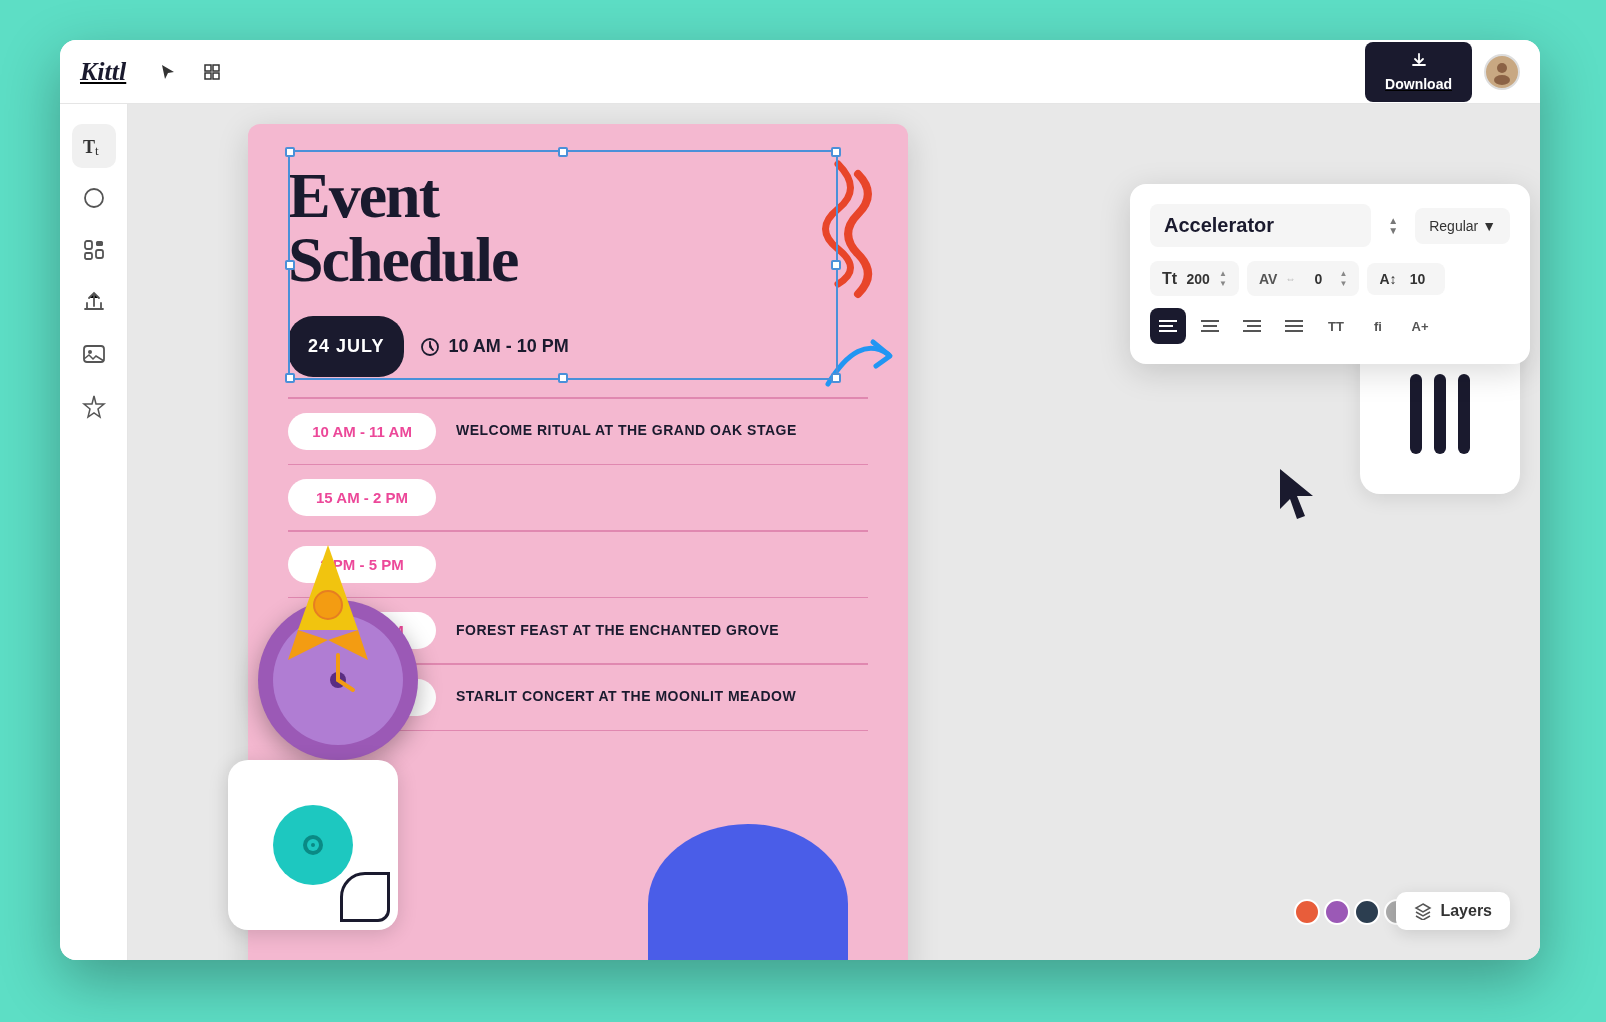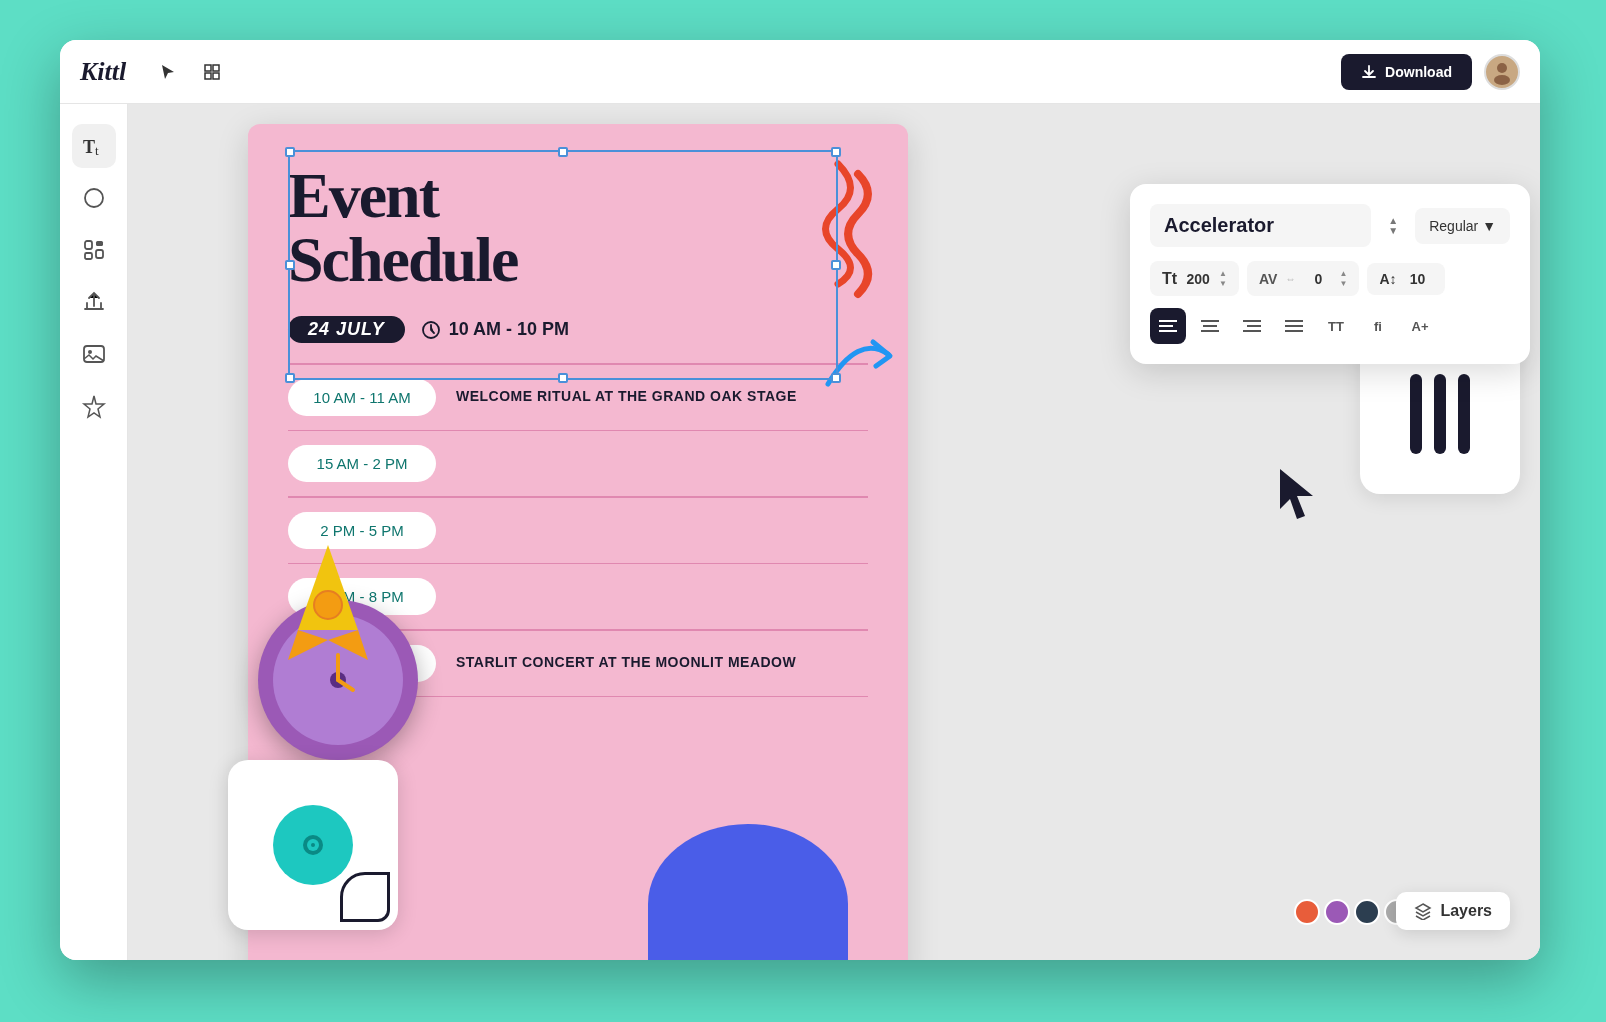--- a/index.html
+++ b/index.html
@@ -38,20 +38,21 @@
     .top-bar {
       position: absolute;
       top: 0; left: 0; right: 0;
       height: 64px;
       background: white;
       border-bottom: 1px solid #e5e5e5;
       display: flex;
       align-items: center;
       padding: 0 20px;
       z-index: 10;
+      text-decoration: underline;
     }
 
     .logo {
       font-family: 'Georgia', serif;
       font-size: 26px;
       font-weight: bold;
       color: #1a1a2e;
       font-style: italic;
       margin-right: 24px;
     }
@@ -83,20 +84,21 @@
       color: white;
       border: none;
       border-radius: 8px;
       padding: 10px 20px;
       font-size: 14px;
       font-weight: 600;
       cursor: pointer;
       display: flex;
       align-items: center;
       gap: 8px;
+      flex-direction: column;
     }
 
     .avatar {
       width: 36px;
       height: 36px;
       border-radius: 50%;
       background: #c8a882;
       border: 2px solid #ddd;
       overflow: hidden;
       display: flex;
@@ -208,26 +210,25 @@
     .date-time-bar {
       display: flex;
       align-items: center;
       gap: 16px;
       margin-bottom: 20px;
     }
 
     .date-badge {
       background: #1a1a2e;
       color: white;
-      padding: 3px 20px;
+      padding: 20px 20px;
       border-radius: 25px;
       font-size: 18px;
       font-weight: 700;
       letter-spacing: 1px;
-      font-style: italic;
     }
 
     .time-badge {
       display: flex;
       align-items: center;
       gap: 8px;
       font-size: 18px;
       font-weight: 700;
       color: #1a1a2e;
       justify-content: center;
@@ -246,22 +247,22 @@
       align-items: center;
       gap: 20px;
       margin-bottom: 8px;
     }
 
     .time-slot {
       background: white;
       border-radius: 25px;
       padding: 10px 18px;
       font-size: 15px;
-      font-weight: 400;
-      color: #0f766e;
+      font-weight: 700;
+      color: #ec4899;
       min-width: 148px;
       text-align: center;
       white-space: nowrap;
     }
 
     .event-name {
       font-size: 14px;
       font-weight: 700;
       color: #1a1a2e;
       letter-spacing: 0.5px;
@@ -662,20 +663,21 @@
         </div>
         <div class="divider"></div>
 
         <div class="schedule-item">
           <span class="time-slot">2 PM - 5 PM</span>
         </div>
         <div class="divider"></div>
 
         <div class="schedule-item">
           <span class="time-slot">5 PM - 8 PM</span>
+          <span class="event-name">FOREST FEAST AT THE ENCHANTED GROVE</span>
         </div>
         <div class="divider"></div>
 
         <div class="schedule-item">
           <span class="time-slot">8 PM - 10 PM</span>
           <span class="event-name">STARLIT CONCERT AT THE MOONLIT MEADOW</span>
         </div>
         <div class="divider"></div>
       </div>
     </div>

